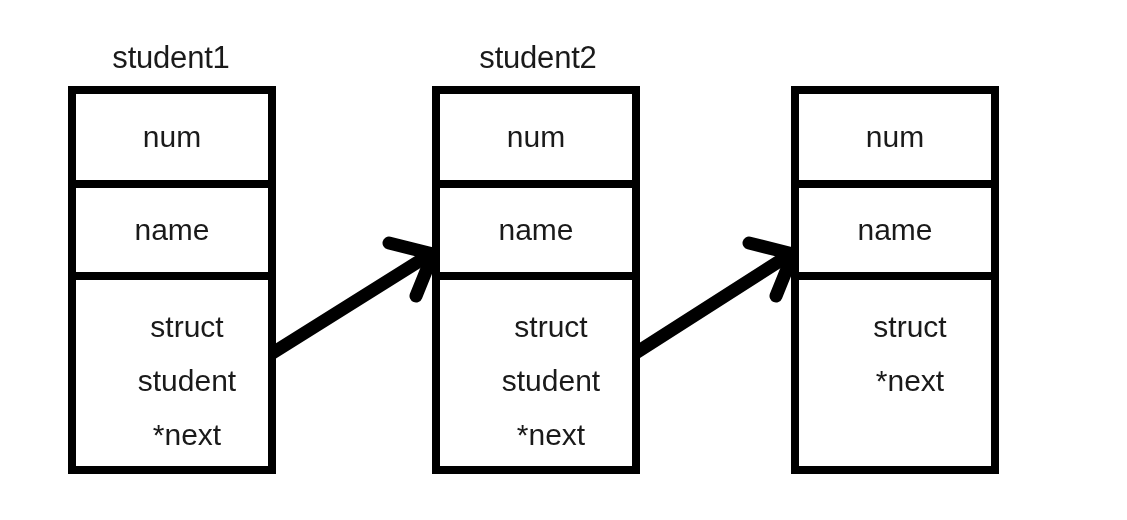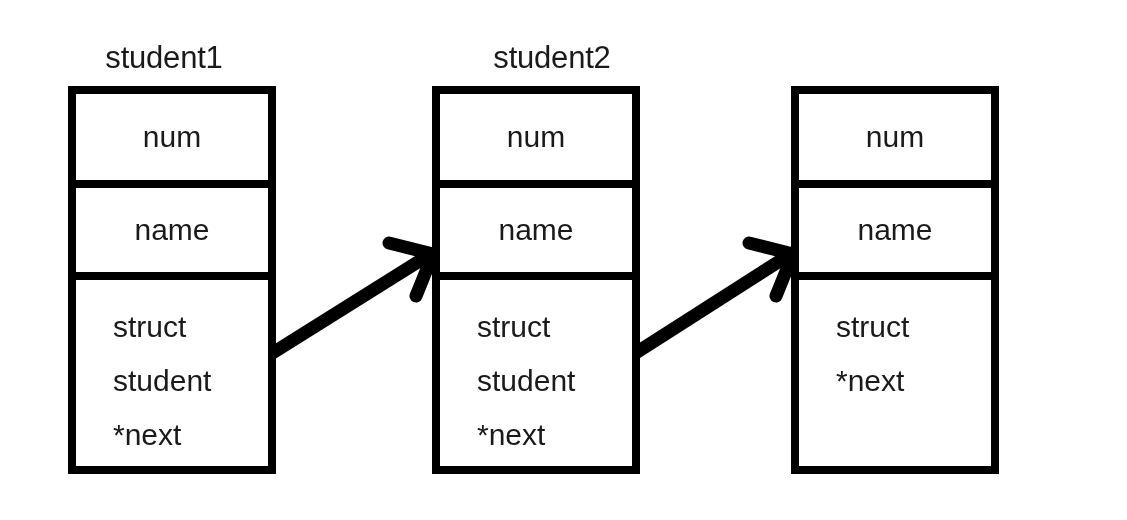--- a/index.html
+++ b/index.html
@@ -30,20 +30,21 @@
   
   .node-box {
     position: absolute;
     box-sizing: border-box;
     width: 208px;
     height: 388px;
     border: 8px solid #000000;
     background: #5eead4;
     display: flex;
     flex-direction: column;
+    text-align: center;
   }
   .cell {
     position: relative;
     box-sizing: border-box;
     background: #ffffff;
     display: flex;
     align-items: center;
     justify-content: center;
   }
   .cell-num {
@@ -100,36 +101,36 @@
       <path d="M 433 254 L 416 296" stroke="#000000" stroke-width="13" stroke-linecap="round" fill="none"></path>
     </g>
 
     <g>
       <path d="M 595 379 L 789 255" stroke="#000000" stroke-width="13" stroke-linecap="round" fill="none"></path>
       <path d="M 793 254 L 749 243" stroke="#000000" stroke-width="13" stroke-linecap="round" fill="none"></path>
       <path d="M 793 254 L 776 296" stroke="#000000" stroke-width="13" stroke-linecap="round" fill="none"></path>
     </g>
   </svg>
 
-  <div class="node-title" style="left:60px; top:42px; width:208px;">student1</div>
+  <div class="node-title" style="left:67px; top:42px; width:208px;">student1</div>
   <div class="node-box" style="left:68px; top:86px;">
     <div class="cell cell-num">
       <span class="cell-label">num</span>
     </div>
     <div class="cell cell-name">
       <span class="cell-label">name</span>
     </div>
     <div class="cell cell-next">
       <span class="next-line">struct</span>
       <span class="next-line"><span>student</span><span class="stub"></span></span>
       <span class="next-line">*next</span>
     </div>
   </div>
 
-  <div class="node-title" style="left:448px; top:42px; width:208px;">student2</div>
+  <div class="node-title" style="left:434px; top:42px; width:208px;">student2</div>
   <div class="node-box" style="left:432px; top:86px;">
     <div class="cell cell-num">
       <span class="cell-label">num</span>
     </div>
     <div class="cell cell-name">
       <span class="cell-label">name</span>
     </div>
     <div class="cell cell-next">
       <span class="next-line">struct</span>
       <span class="next-line"><span>student</span><span class="stub"></span></span>

